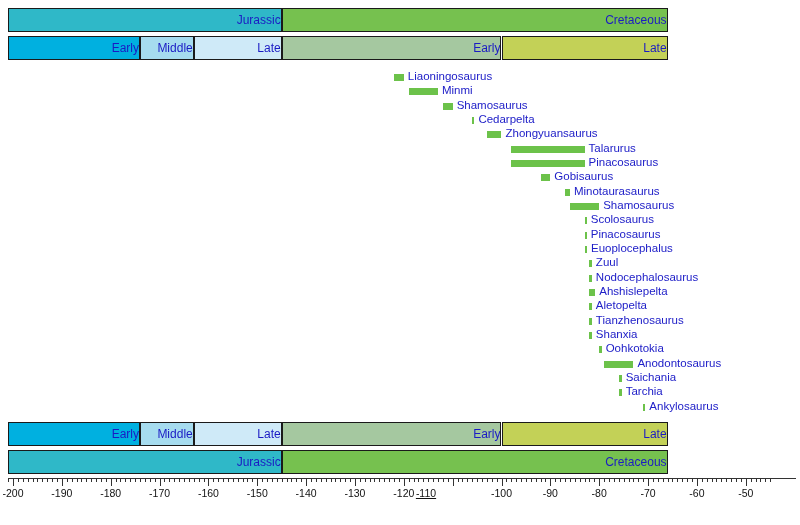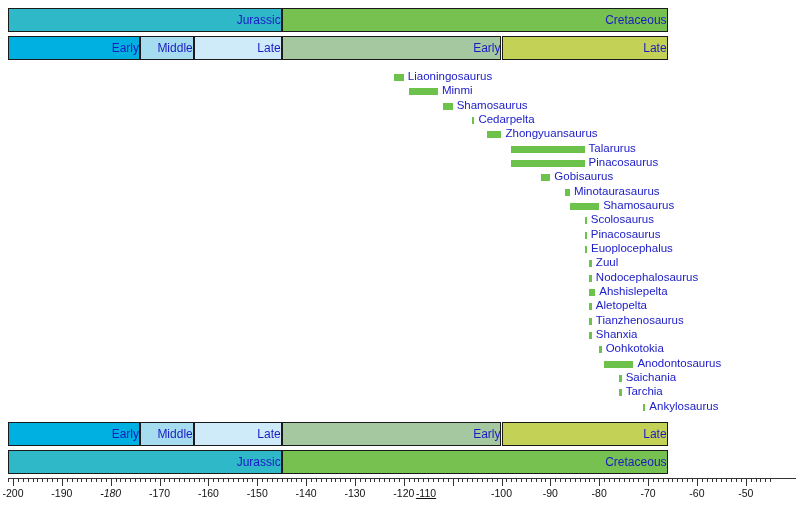--- a/index.html
+++ b/index.html
@@ -379,21 +379,21 @@
       <div class="tick minor" style="left: 735.98px;"></div>
       <div class="tick minor" style="left: 740.865px;"></div>
       <div class="tick major" style="left: 745.75px;"></div>
       <div class="tick minor" style="left: 750.635px;"></div>
       <div class="tick minor" style="left: 755.52px;"></div>
       <div class="tick minor" style="left: 760.405px;"></div>
       <div class="tick minor" style="left: 765.29px;"></div>
       <div class="tick minor" style="left: 770.175px;"></div>
       <div class="tick-label" style="left: 13px;">-200</div>
       <div class="tick-label" style="left: 61.85px;">-190</div>
-      <div class="tick-label" style="left: 110.7px; font-style: italic;">-180</div>
+      <div class="tick-label" style="left: 110.7px;">-180</div>
       <div class="tick-label" style="left: 159.55px;">-170</div>
       <div class="tick-label" style="left: 208.4px;">-160</div>
       <div class="tick-label" style="left: 257.25px;">-150</div>
       <div class="tick-label" style="left: 306.1px;">-140</div>
       <div class="tick-label" style="left: 354.95px;">-130</div>
       <div class="tick-label" style="left: 403.8px;">-120</div>
       <div class="tick-label" style="left: 426px; text-decoration: underline;">-110</div>
       <div class="tick-label" style="left: 501.5px;">-100</div>
       <div class="tick-label" style="left: 550.35px;">-90</div>
       <div class="tick-label" style="left: 599.2px;">-80</div>

